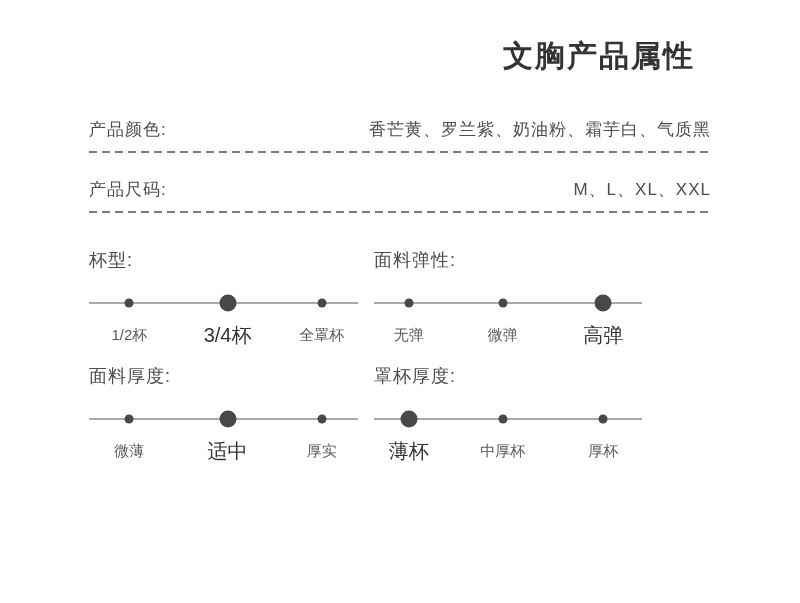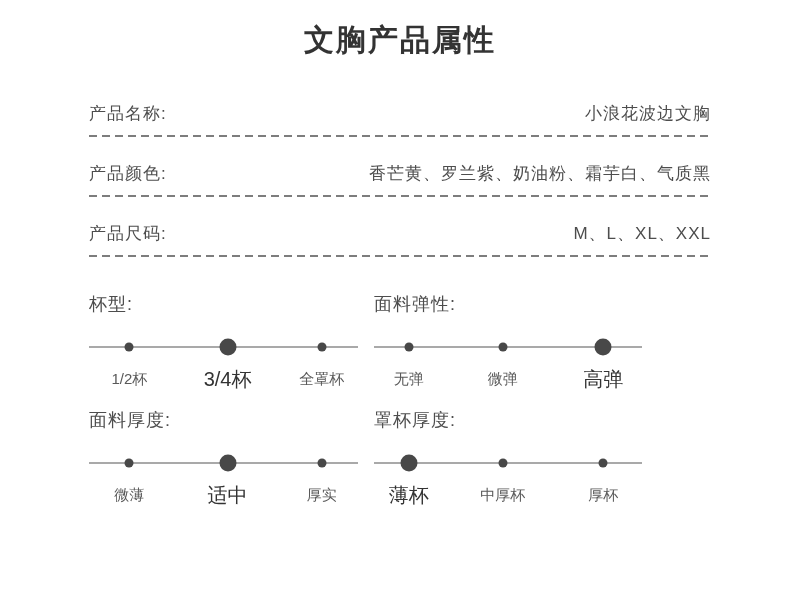--- a/index.html
+++ b/index.html
@@ -5,21 +5,21 @@
   html, body { margin: 0; padding: 0; background: #fff; }
   body {
     width: 800px; height: 603px;
     font-family: "Liberation Sans", "DejaVu Sans", sans-serif;
     overflow: hidden;
     --text: #4d4d4d; --title: #333333; --dash: #7d7d7d;
     --line: #555555; --dot: #484848; --selected: #333333; --option: #595959;
   }
   .page { width: 622px; margin: 0 auto; padding-top: 22px; }
   .title {
-    margin: 0; text-align: center;
+    margin: 16px; text-align: right;
     font-size: 30px; line-height: 36px; font-weight: bold;
     color: var(--title); letter-spacing: 2px;
   }
   .attr-table { margin-top: 19px; }
   .attr-row {
     position: relative; height: 60px; box-sizing: border-box;
     display: flex; justify-content: space-between; align-items: flex-end;
     padding-bottom: 12px;
   }
   .attr-row::after {
@@ -54,24 +54,20 @@
     font-size: 15px; color: var(--option); white-space: nowrap;
   }
   .scale-label.selected { font-size: 20px; font-weight: normal; color: var(--selected); }
 </style>
 </head>
 <body style="--text: #4d4d4d; --title: #333333; --dash: #7d7d7d; --line: #555555; --dot: #484848; --selected: #333333; --option: #595959; background: rgb(255, 255, 255);">
 
 <div class="page">
   <h1 class="title">文胸产品属性</h1>
   <div class="attr-table" id="attr-table">
-  <div class="attr-row">
-    <span class="attr-label">产品名称:</span>
-    <span class="attr-value">小浪花波边文胸</span>
-  </div>
 
   <div class="attr-row">
     <span class="attr-label">产品颜色:</span>
     <span class="attr-value">香芒黄、罗兰紫、奶油粉、霜芋白、气质黑</span>
   </div>
 
 
   <div class="attr-row">
     <span class="attr-label">产品尺码:</span>
     <span class="attr-value">M、L、XL、XXL</span>

